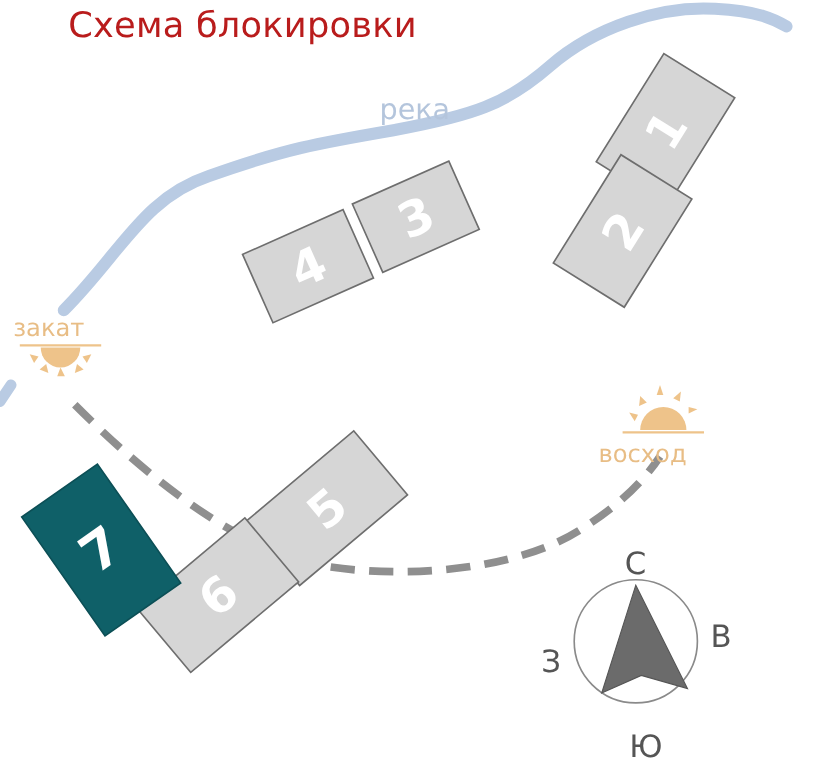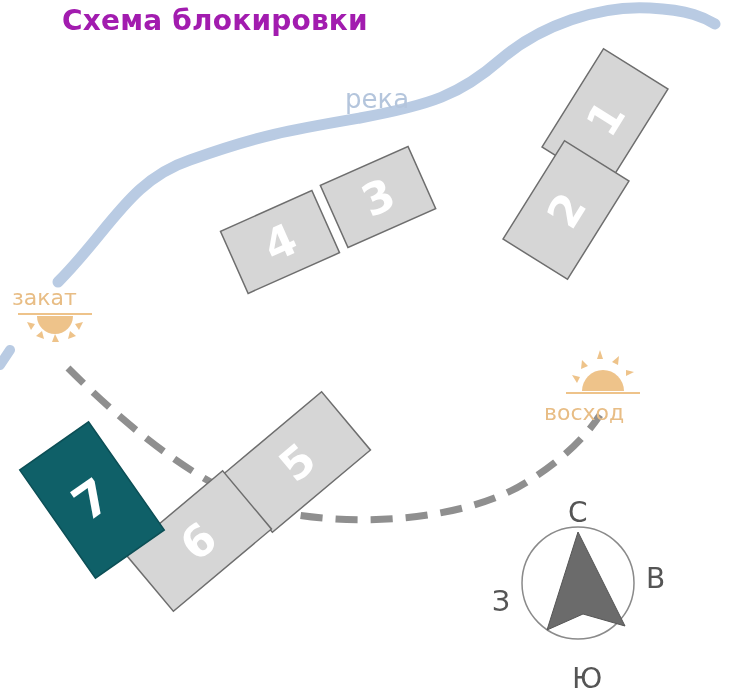--- a/index.html
+++ b/index.html
@@ -1,19 +1,19 @@
 <!DOCTYPE html>
 <html><head>
 <meta charset="utf-8">
 <style>
   html, body { margin: 0; padding: 0; background: #ffffff; }
   body { width: 755px; height: 699px; position: relative; overflow: hidden;
          font-family: "DejaVu Sans", "Liberation Sans", sans-serif; }
-  .title { position: absolute; left: 62px; top: 4px; font-size: 28px; color: #a21caf;
-           letter-spacing: 0.2px; font-weight: 700; white-space: nowrap; }
+  .title { position: absolute; left: 62px; top: 4px; font-size: 32px; color: #b91c1c;
+           letter-spacing: 0.2px; font-weight: 400; white-space: nowrap; }
   svg.map { position: absolute; left: 0; top: 0; }
   .lbl { font-family: "DejaVu Sans", sans-serif; }
 </style>
 </head>
 <body>
 
 <div class="title">Схема блокировки</div>
 
 <svg class="map" width="755" height="699" viewBox="0 0 755 699">
 

